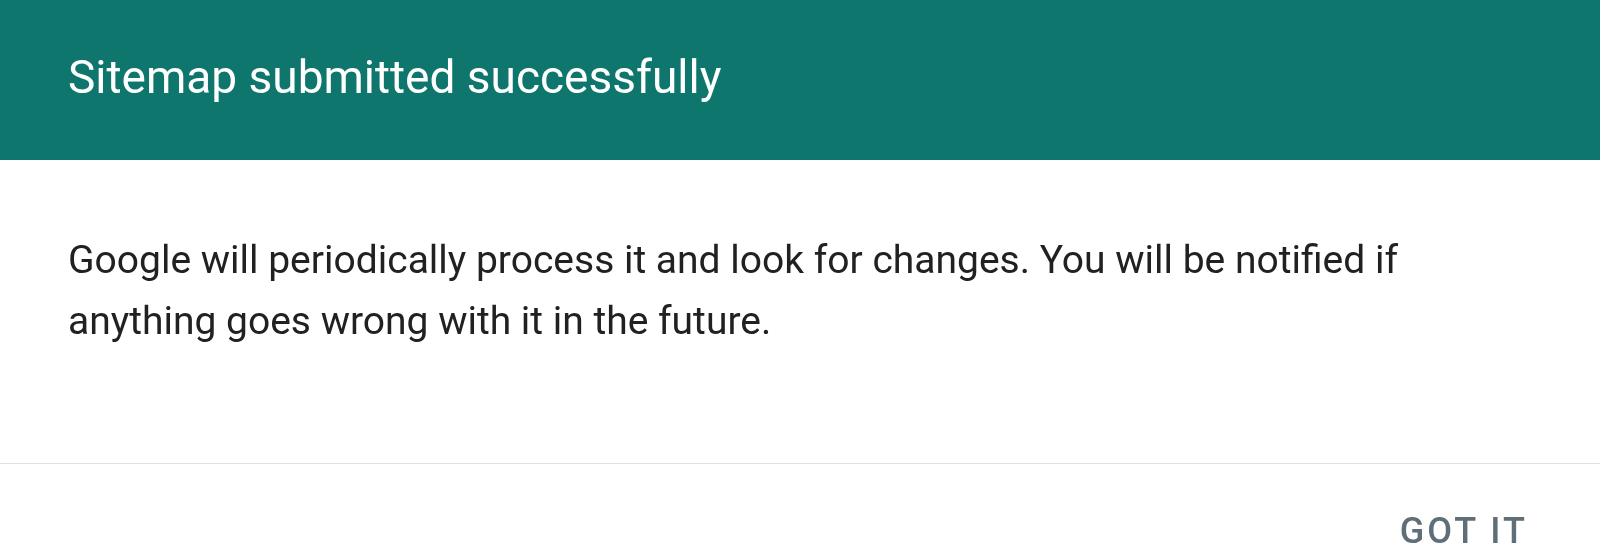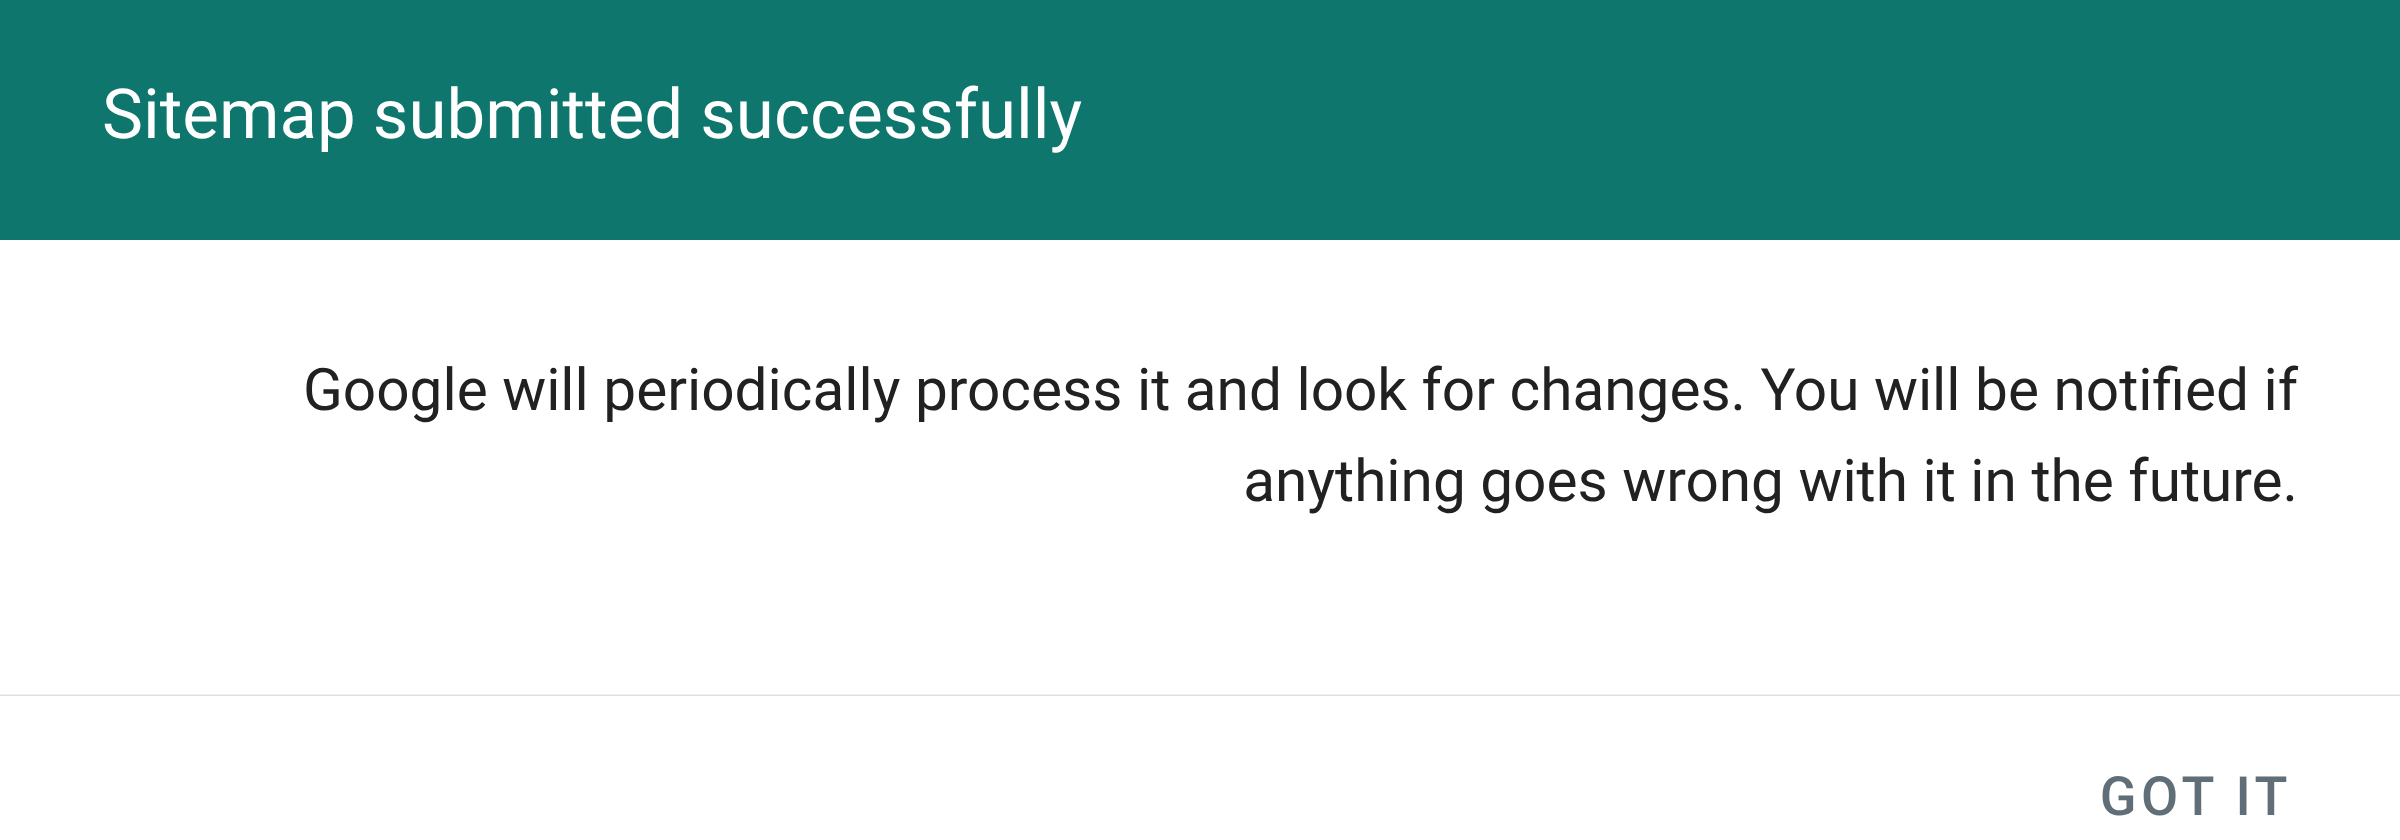--- a/index.html
+++ b/index.html
@@ -32,21 +32,20 @@
     }
     .dialog-body {
       padding: 70px 68px 50px 68px;
       flex: 1;
       color: #212121;
     }
     .dialog-message {
       font-size: 39px;
       line-height: 1.55;
       font-weight: 400;
-      text-align: right;
     }
     .dialog-divider {
       border: none;
       border-top: 1px solid #e0e0e0;
     }
     .dialog-actions {
       display: flex;
       justify-content: flex-end;
       padding: 38px 60px 0 60px;
     }

